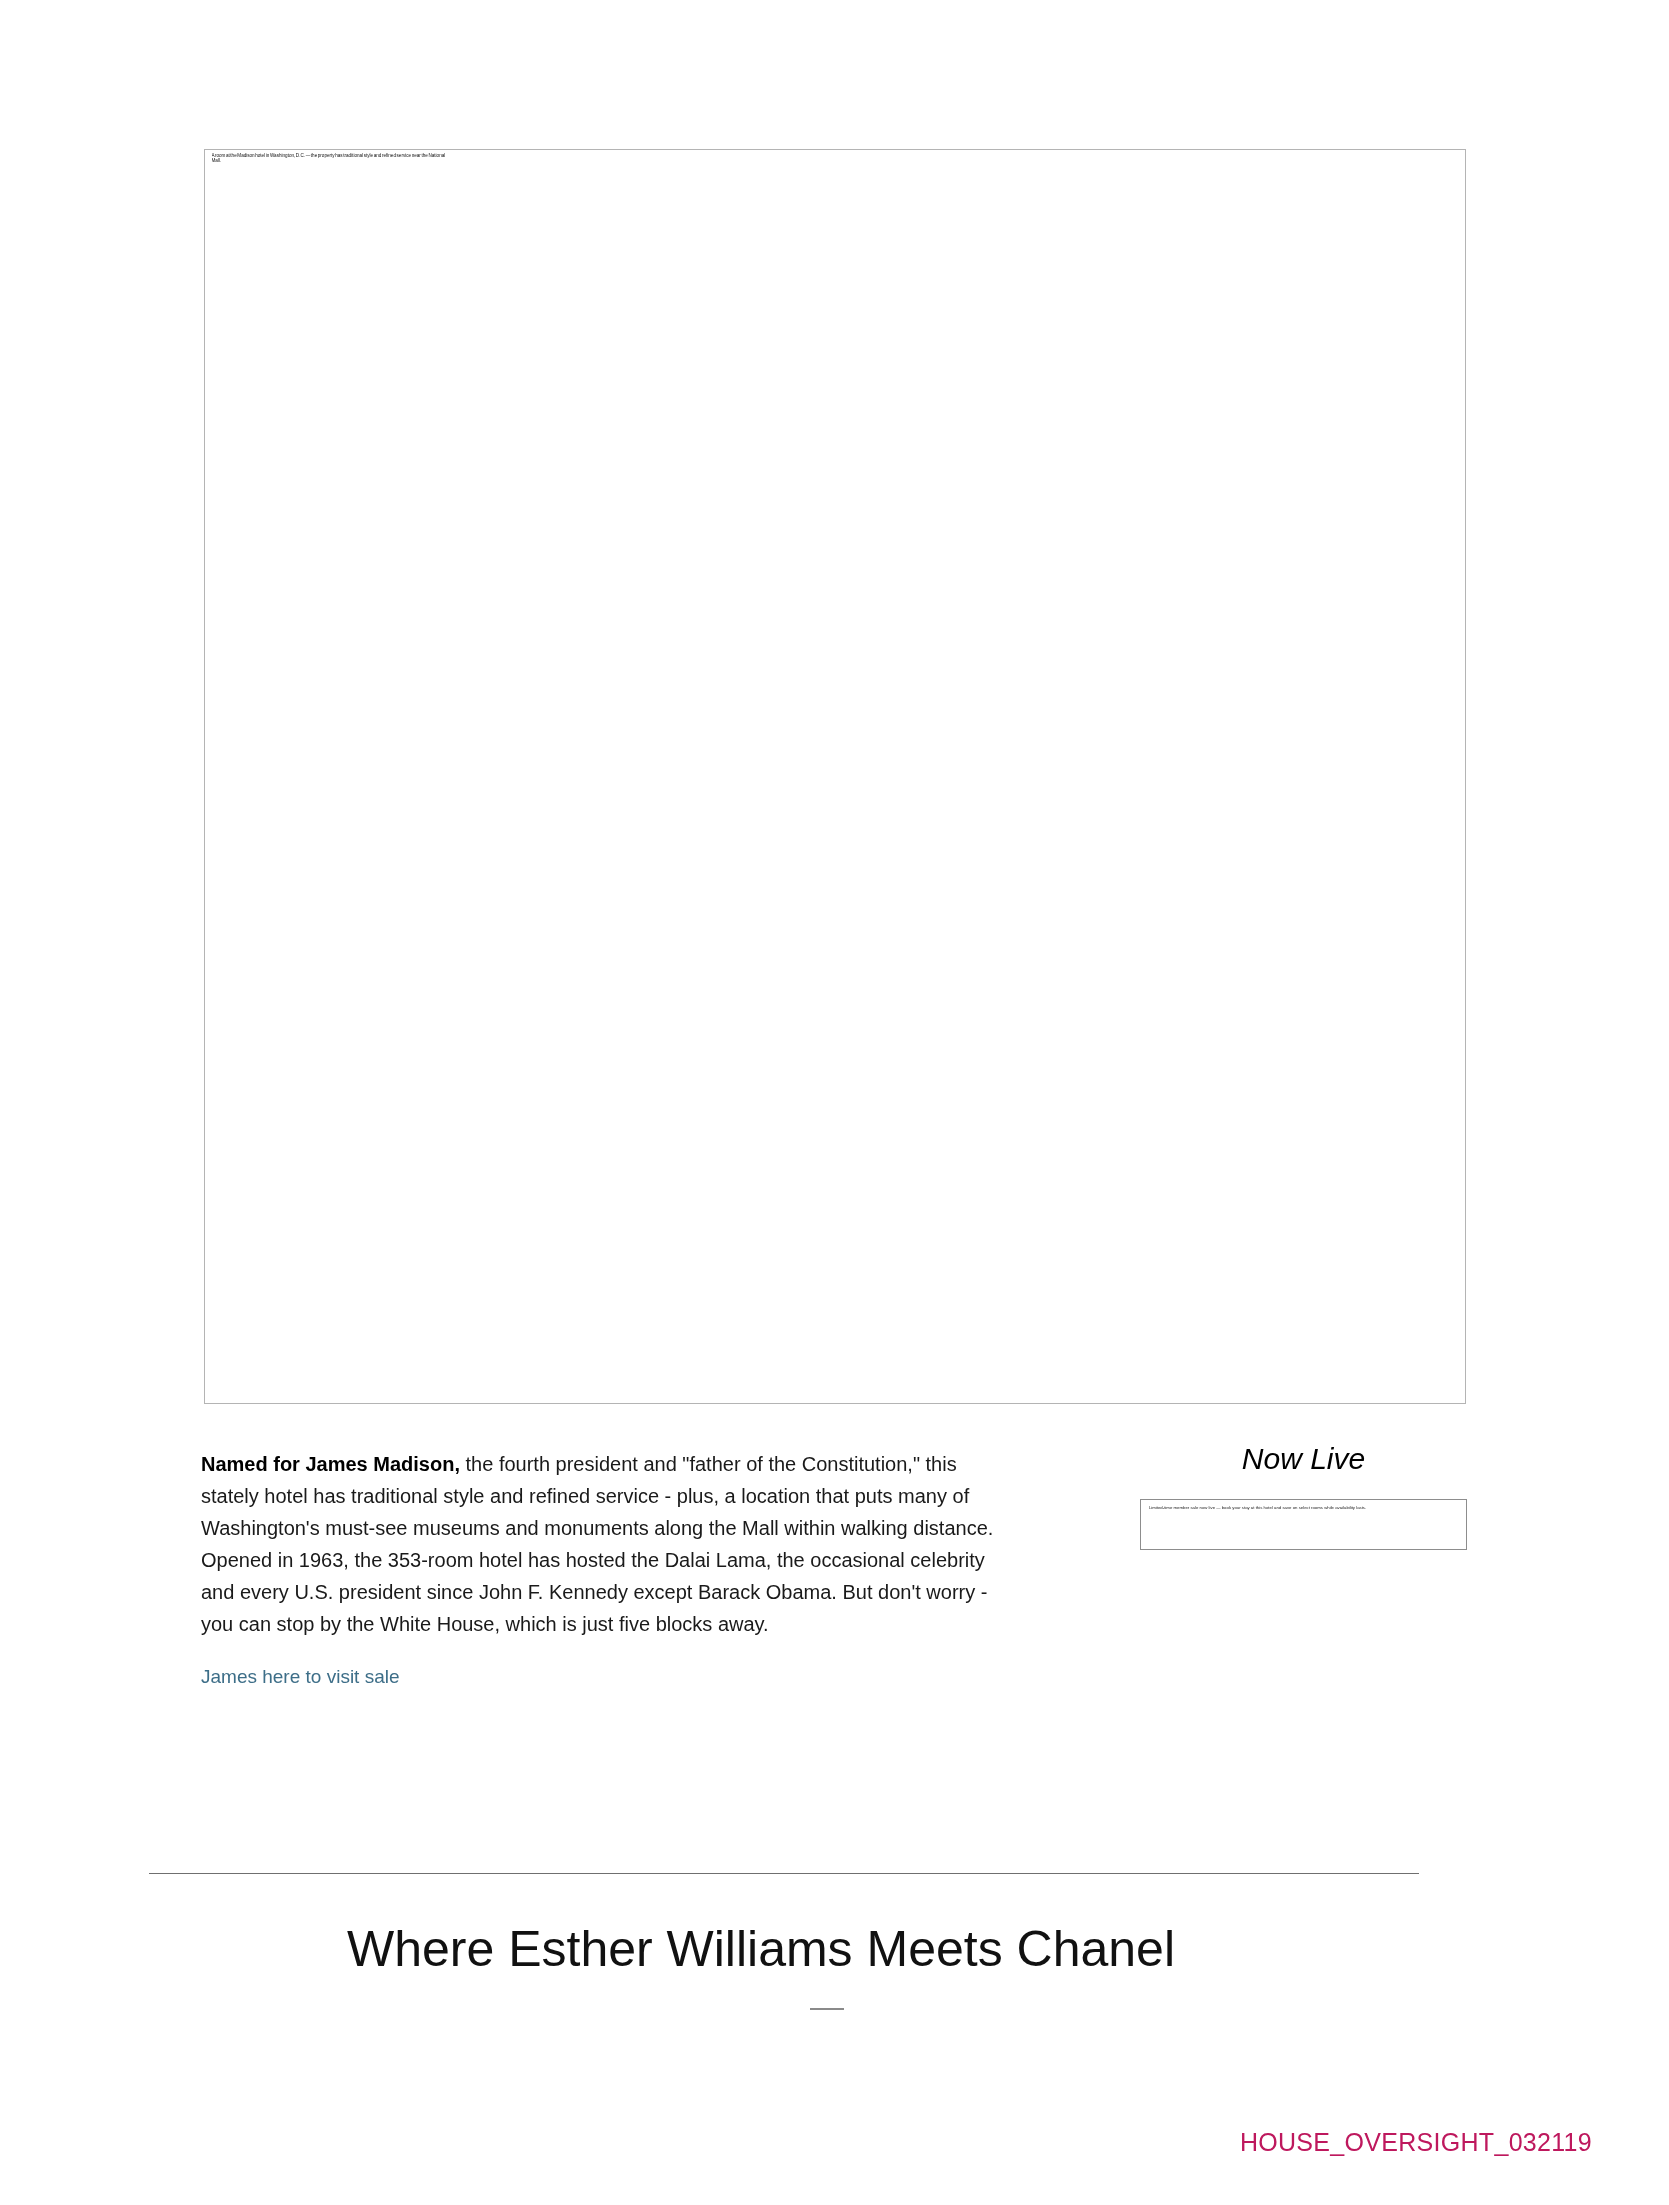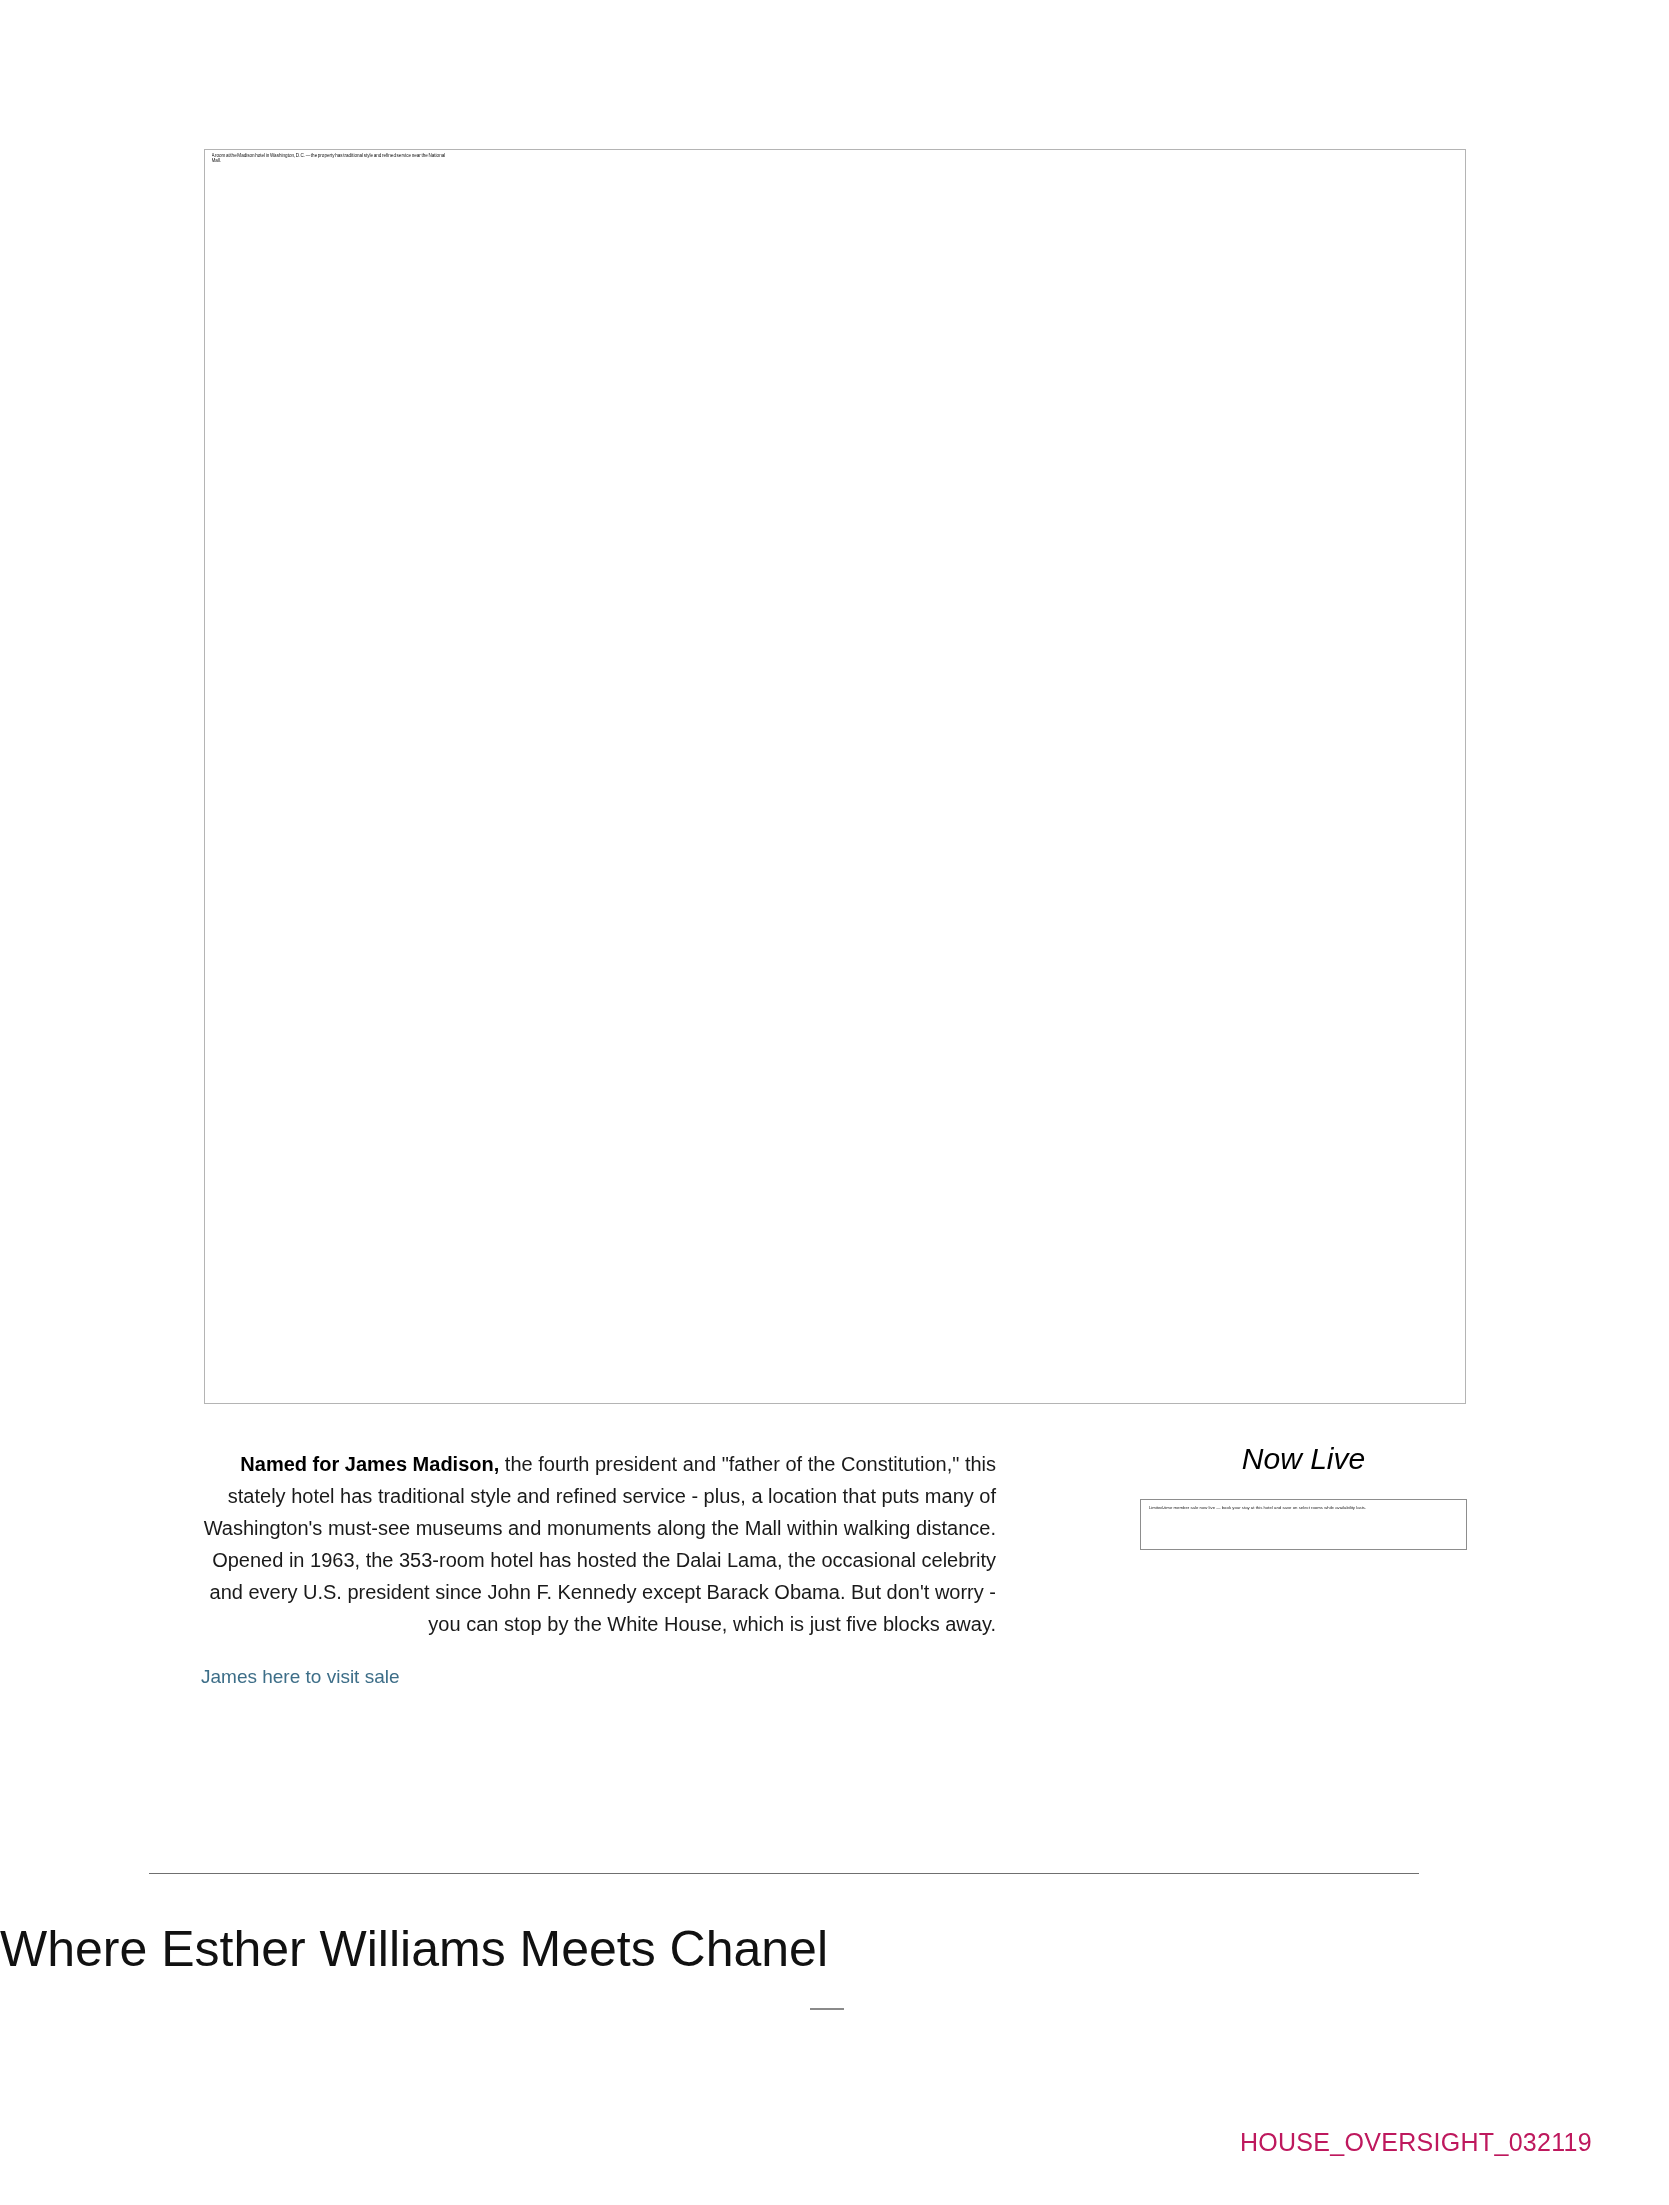--- a/index.html
+++ b/index.html
@@ -47,21 +47,21 @@
     position: absolute;
     left: 201px;
     top: 1448px;
     width: 795px;
   }
   .article-body {
     font-size: 20px;
     line-height: 32px;
     color: #1a1a1a;
     font-family: "Liberation Sans", sans-serif;
-    text-align: right;
+    text-align: left;
     margin: 0;
   }
   .article-body b {
     font-weight: bold;
     color: #000000;
   }
   .article-link {
     display: inline-block;
     margin-top: 23.6px;
     font-size: 19px;
@@ -114,20 +114,21 @@
     height: 1.3px;
     background: #6f6f6f;
   }
 
   
   .headline {
     position: absolute;
     left: 0;
     top: 1918px;
     width: 1522px;
+    text-align: center;
     font-size: 50px;
     line-height: 63px;
     font-weight: normal;
     color: #111111;
     font-family: "Liberation Sans", sans-serif;
     margin: 0;
   }
   .headline-rule {
     position: absolute;
     left: 810px;

